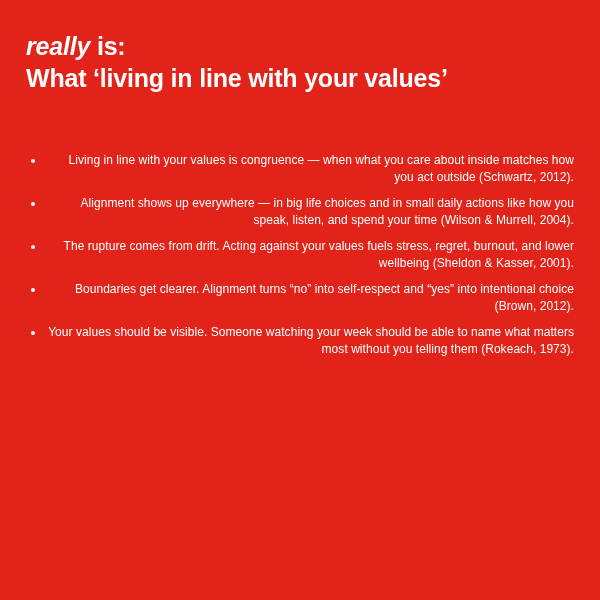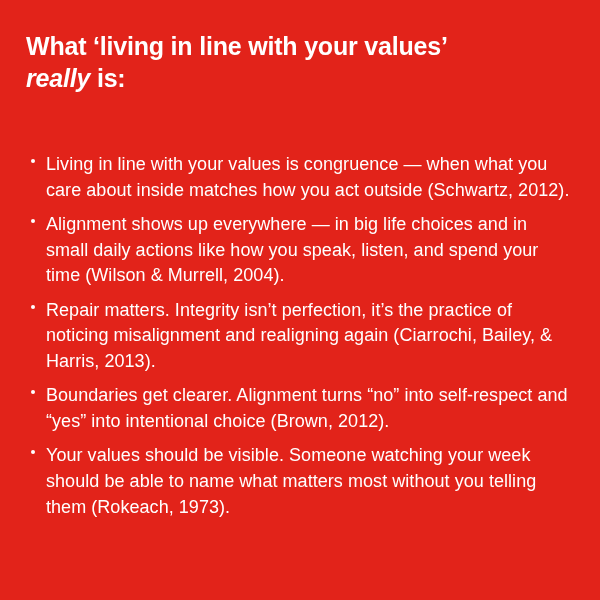--- a/index.html
+++ b/index.html
@@ -39,24 +39,25 @@
   .body-list {
     list-style: none;
     margin: 0;
     padding: 0;
     margin-top: 58px;
   }
   .body-list li {
     position: relative;
     padding-left: 20px;
     margin-bottom: 9px;
-    font-size: 18px;
+    font-size: 12px;
     line-height: 1.42;
     letter-spacing: 0.05px;
     max-width: 528px;
+    text-align: right;
   }
   .body-list li:before {
     content: "";
     position: absolute;
     left: 5px;
     top: 7px;
     width: 4px;
     height: 4px;
     border-radius: 50%;
     background: #ffffff;
@@ -64,26 +65,26 @@
   .body-list li:last-child {
     margin-bottom: 0;
   }
 </style>
 </head>
 <body>
 
 <div class="slide">
 
   <h1 class="title">
+    <span class="title-line"><span class="em">really</span><span> is:</span></span>
     <span class="title-line">What ‘living in line with your values’</span>
-    <span class="title-line"><span class="em">really</span><span> is:</span></span>
   </h1>
 
   <ul class="body-list">
     <li>Living in line with your values is congruence — when what you care about inside matches how you act outside (Schwartz, 2012).</li>
     <li>Alignment shows up everywhere — in big life choices and in small daily actions like how you speak, listen, and spend your time (Wilson &amp; Murrell, 2004).</li>
-    <li>Repair matters. Integrity isn’t perfection, it’s the practice of noticing misalignment and realigning again (Ciarrochi, Bailey, &amp; Harris, 2013).</li>
+    <li>The rupture comes from drift. Acting against your values fuels stress, regret, burnout, and lower wellbeing (Sheldon &amp; Kasser, 2001).</li>
     <li>Boundaries get clearer. Alignment turns “no” into self-respect and “yes” into intentional choice (Brown, 2012).</li>
     <li>Your values should be visible. Someone watching your week should be able to name what matters most without you telling them (Rokeach, 1973).</li>
 
   </ul>
 
 </div>
 
 </body></html>

